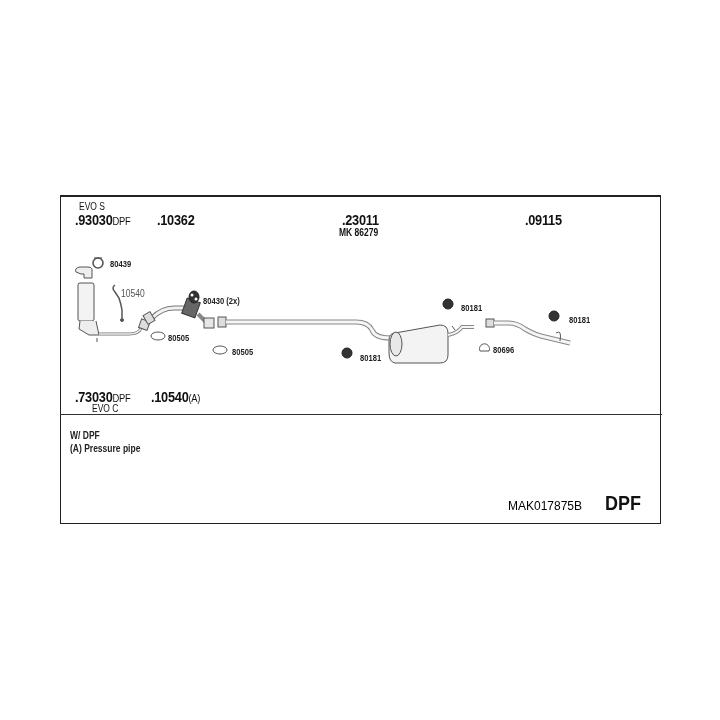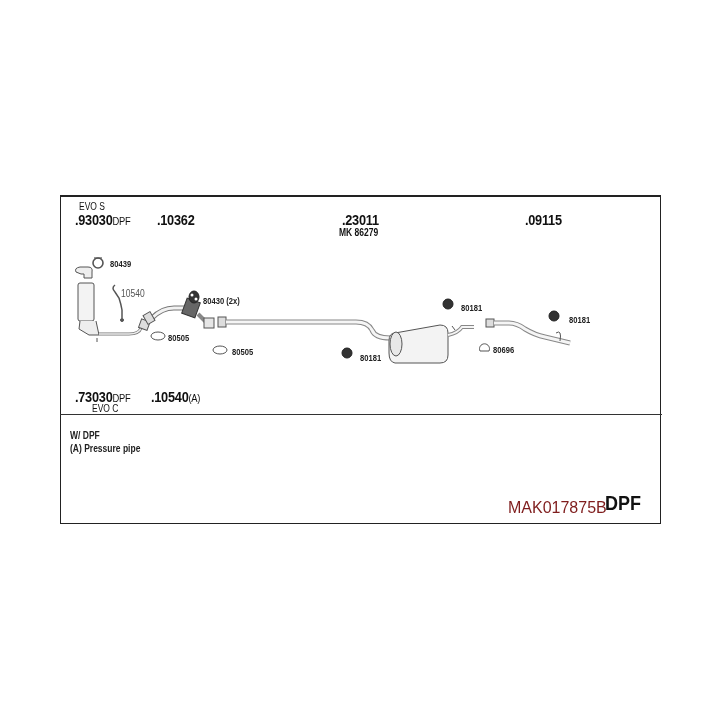--- a/index.html
+++ b/index.html
@@ -5,21 +5,21 @@
     html, body { margin: 0; padding: 0; background: #ffffff; }
     body { width: 720px; height: 720px; position: relative; overflow: hidden; font-family: "Liberation Sans", sans-serif; color: #111; }
     .frame { position: absolute; left: 60px; top: 195px; width: 601px; height: 329px; border: 1px solid #222; border-top: 2px solid #222; box-sizing: border-box; }
     .divider { position: absolute; left: 60px; top: 414px; width: 602px; height: 0; border-top: 1.5px solid #333; }
     .abs { position: absolute; white-space: nowrap; }
     .pn { font-size: 15px; font-weight: bold; letter-spacing: -0.3px; transform: scaleX(0.85); transform-origin: left top; }
     .suffix { font-size: 11px; font-weight: normal; }
     .sub { font-size: 10px; transform: scaleX(0.85); transform-origin: left top; }
     .lbl { font-size: 9.5px; font-weight: bold; transform: scaleX(0.8); transform-origin: left top; color: #222; }
     .note { font-size: 10px; font-weight: bold; transform: scaleX(0.85); transform-origin: left top; color: #222; line-height: 13px; }
-    .code { font-size: 16px; color: #7f1d1d; }
+    .code { font-size: 12px; color: #000000; }
     .big { font-size: 20px; font-weight: bold; transform: scaleX(0.9); transform-origin: left top; }
     svg.diagram { position: absolute; left: 0; top: 0; }
   </style>
 </head>
 <body>
 
 <div class="frame"></div>
 <div class="divider"></div>
 
 <div class="abs sub" style="left:79px;top:201px;">EVO S</div>

